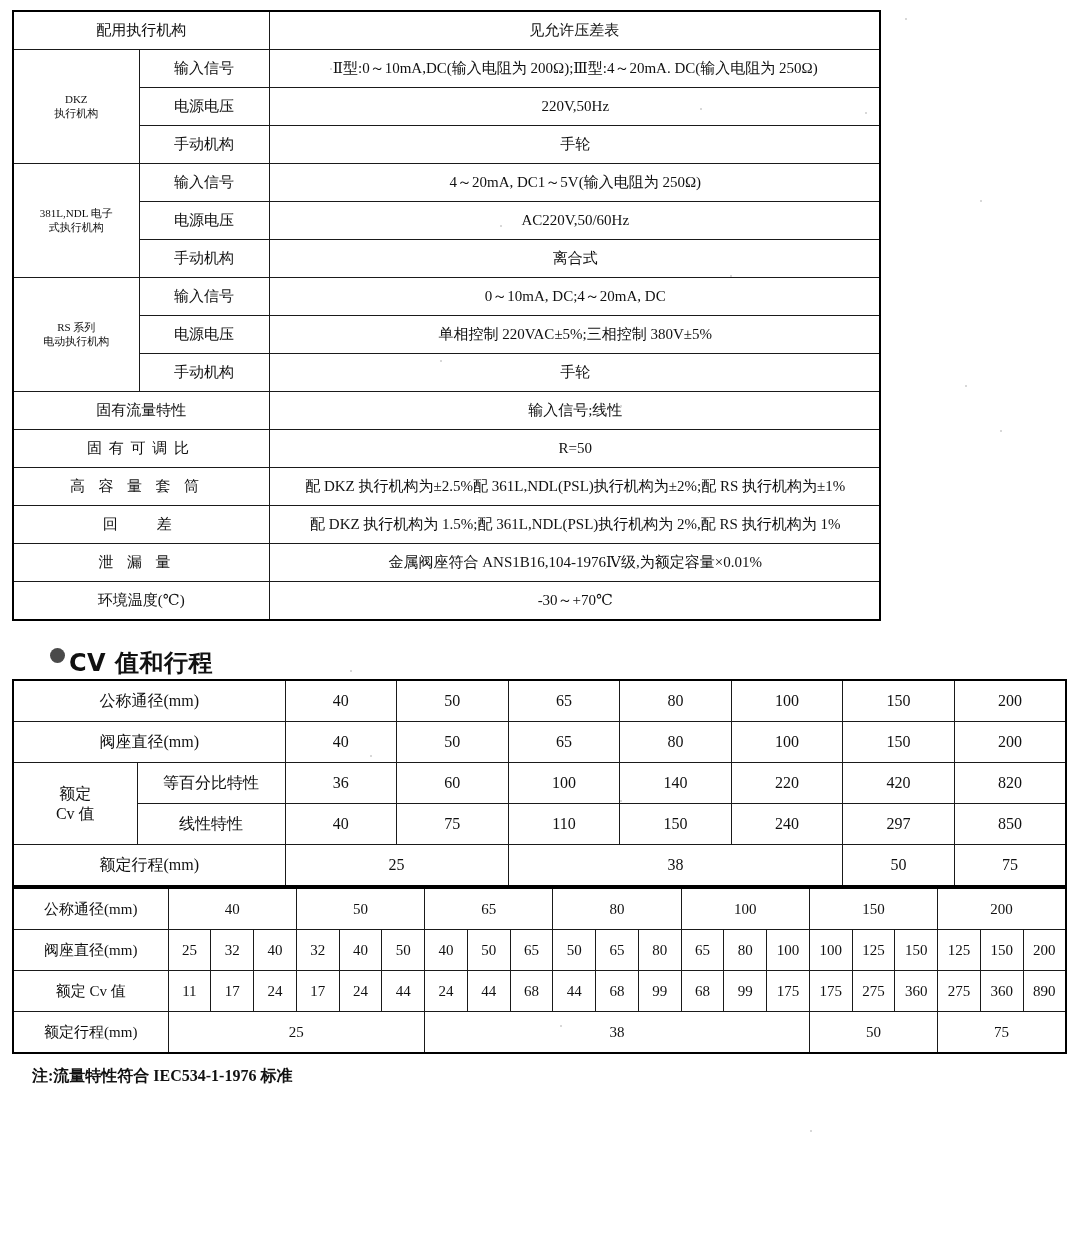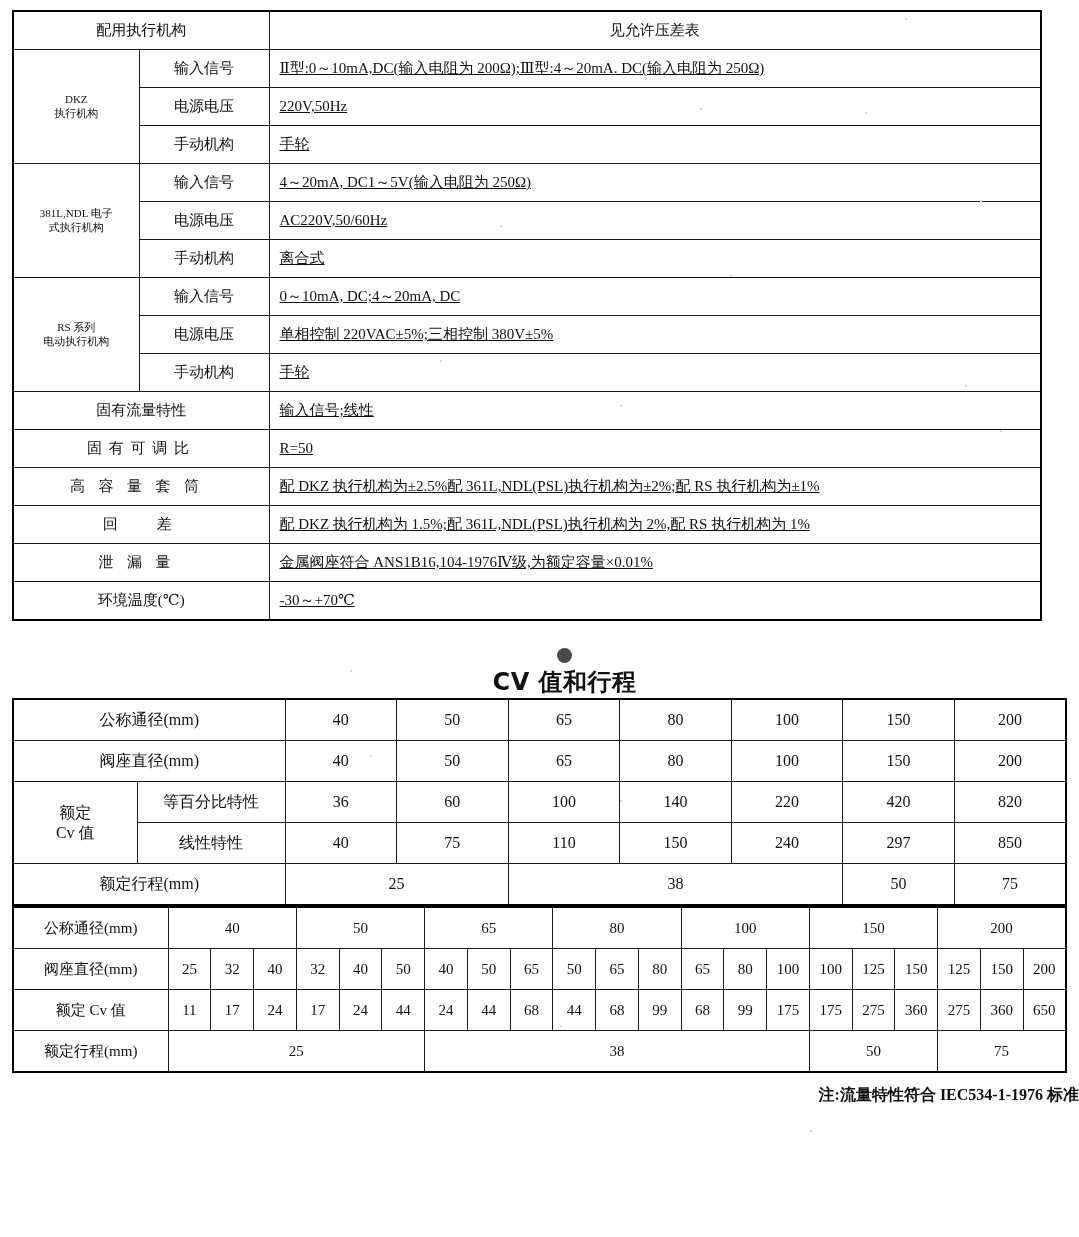--- a/index.html
+++ b/index.html
@@ -35,50 +35,48 @@
     border: 1px solid #1a1a1a;
     padding: 0 8px;
     font-size: 15px;
     line-height: 1.25;
     vertical-align: middle;
     color: #111;
     font-family: "Liberation Serif", "DejaVu Serif", serif;
     background: #fff;
   }
   .ctr   { text-align: center; }
-  .left  { text-align: left; text-decoration: underline; }
+  .left  { text-align: center; }
 
   
   table.spec {
     border: 2px solid #000;
   }
 
   
   #table-actuator {
-    width: 1030px;
+    width: 869px;
     margin: 10px 12px 0 12px;
   }
   #table-actuator td { height: 37px; }
   #table-actuator td.grouphead { font-size: 11px; }
   #table-actuator td.valcell { padding-left: 10px; }
   .sp2 { letter-spacing: 0.45em; padding-left: 0.45em; }
   .sp3 { letter-spacing: 0.9em; padding-left: 0.9em; }
   .two-line { line-height: 1.55; }
 
   
   .sec-head {
     margin: 26px 0 0 50px;
     font-size: 24px;
     font-weight: bold;
     font-family: "DejaVu Sans", "Liberation Sans", sans-serif;
     letter-spacing: 0.02em;
     display: flex;
-    align-items: center;
     gap: 4px;
-    flex-direction: column;
   }
   .bullet {
     display: inline-block;
     width: 15px;
     height: 15px;
     border-radius: 50%;
     background: #4a4a4a;
     flex: none;
     position: relative;
     top: 1px;
@@ -105,21 +103,20 @@
   }
   #table-b td { height: 40px; font-size: 15px; padding: 0 2px; }
   #table-b td.rowlabel { font-size: 15px; padding: 0 8px; }
 
   
   .note {
     margin: 12px 0 0 32px;
     font-size: 16px;
     font-weight: bold;
     font-family: "Liberation Serif", "DejaVu Serif", serif;
-    text-align: right;
   }
 
   
   .speck {
     position: absolute;
     width: 2px; height: 2px;
     background: #d8d8d8;
     pointer-events: none;
   }
 </style>
@@ -341,21 +338,21 @@
         <td class="ctr">68</td>
         <td class="ctr">99</td>
         <td class="ctr">68</td>
         <td class="ctr">99</td>
         <td class="ctr">175</td>
         <td class="ctr">175</td>
         <td class="ctr">275</td>
         <td class="ctr">360</td>
         <td class="ctr">275</td>
         <td class="ctr">360</td>
-        <td class="ctr">650</td>
+        <td class="ctr">890</td>
       </tr>
       <tr>
         <td class="ctr rowlabel">额定行程(mm)</td>
         <td class="ctr" colspan="6">25</td>
         <td class="ctr" colspan="9">38</td>
         <td class="ctr" colspan="3">50</td>
         <td class="ctr" colspan="3">75</td>
       </tr>
     </tbody>
   </table>

